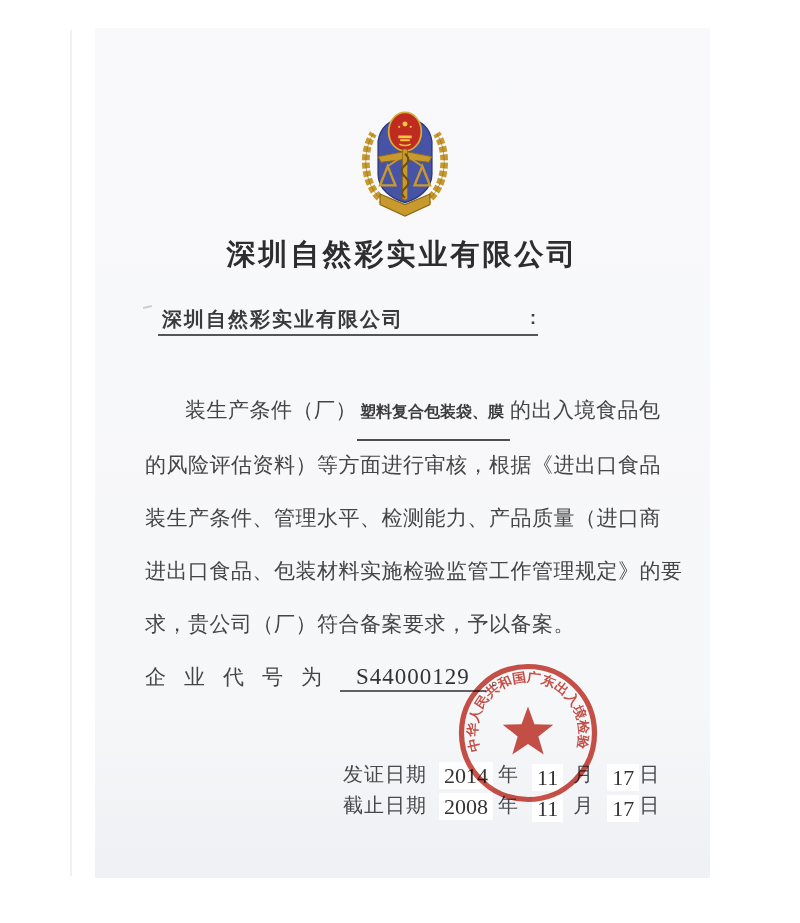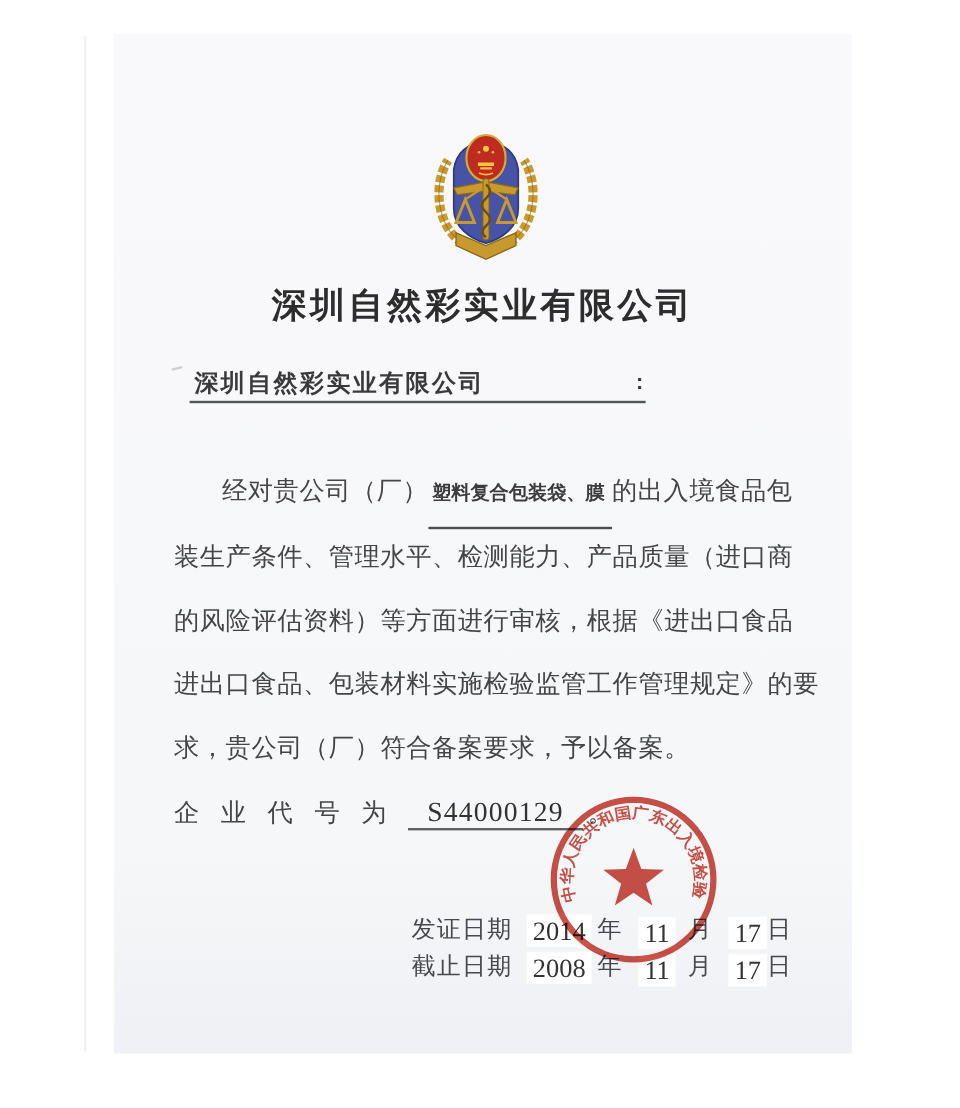--- a/index.html
+++ b/index.html
@@ -126,23 +126,23 @@
 
   <div class="doc-title">深圳自然彩实业有限公司</div>
 
   <div class="tick-artifact"></div>
   <div class="company-line">
     <span class="company-name">深圳自然彩实业有限公司</span>
     <span class="company-colon">:</span>
   </div>
 
   <div class="body-text">
-    <div class="indent"><span>经对贵公司（厂）</span><span class="fill-underline">塑料复合包装袋、膜</span><span>的出入境食品包</span></div>
+    <div class="indent"><span>装生产条件（厂）</span><span class="fill-underline">塑料复合包装袋、膜</span><span>的出入境食品包</span></div>
+    <div>的风险评估资料）等方面进行审核，根据《进出口食品</div>
     <div>装生产条件、管理水平、检测能力、产品质量（进口商</div>
-    <div>的风险评估资料）等方面进行审核，根据《进出口食品</div>
     <div>进出口食品、包装材料实施检验监管工作管理规定》的要</div>
     <div>求，贵公司（厂）符合备案要求，予以备案。</div>
     <div class="code-line"><span class="code-label">企业代号为</span><span class="code-value">S44000129</span><span class="code-suffix">。</span></div>
   </div>
 
 
   <div class="date-line date-issue">
     <span class="date-label">发证日期</span><span class="date-num">2014</span><span class="unit">年</span><span class="date-num num-month u-day-num">11</span><span class="unit u-month">月</span><span class="date-num num-day u-day-num">17</span><span>日</span>
   </div>
 

